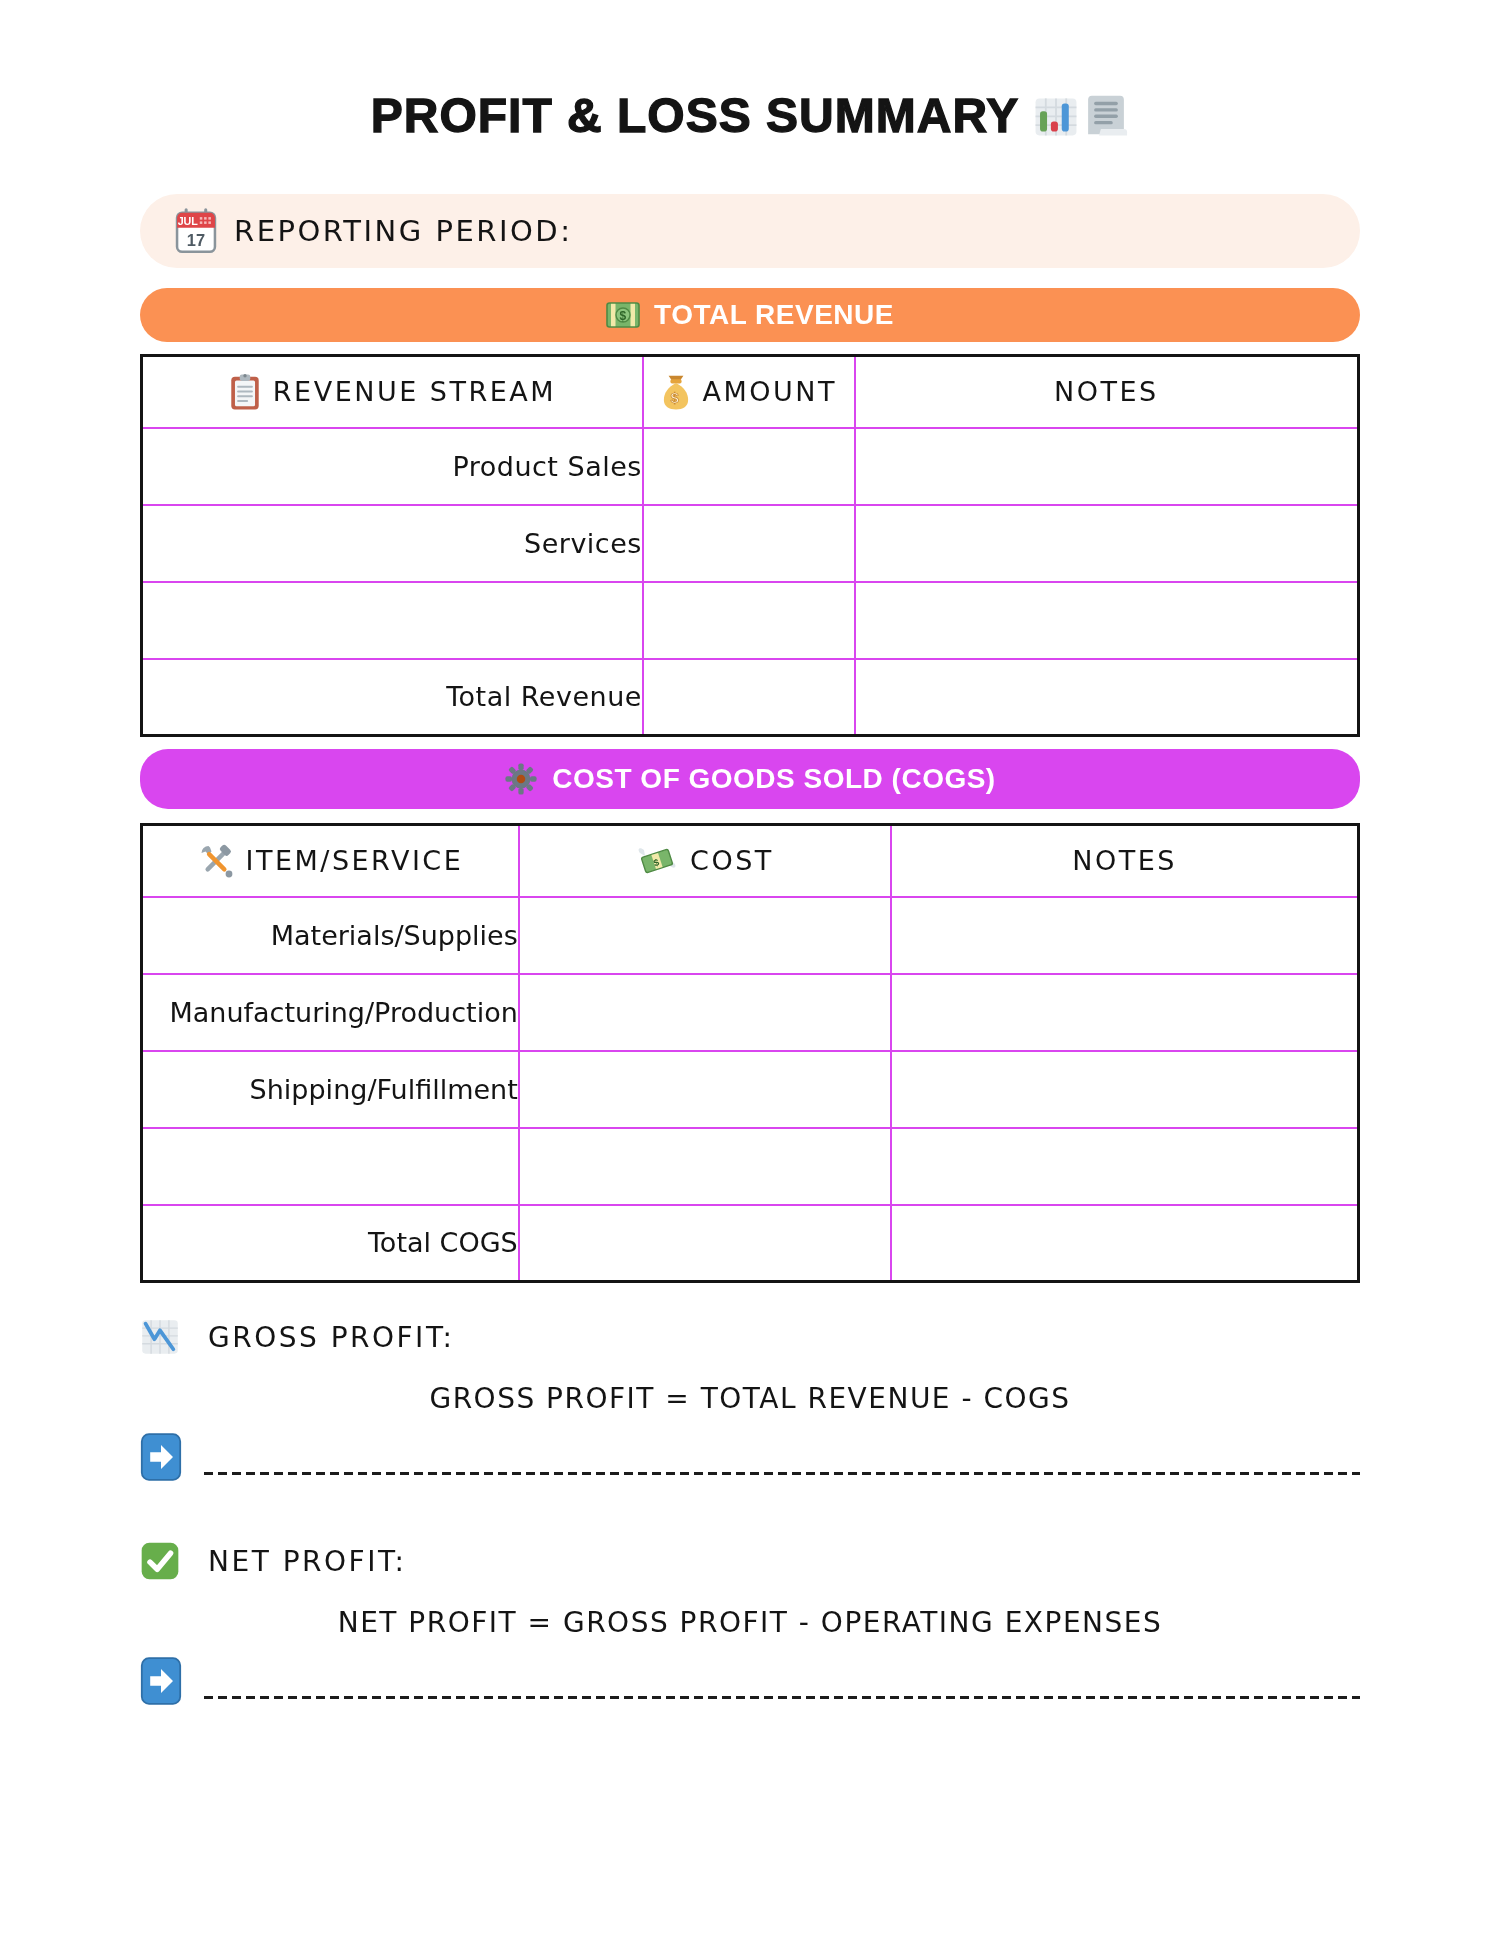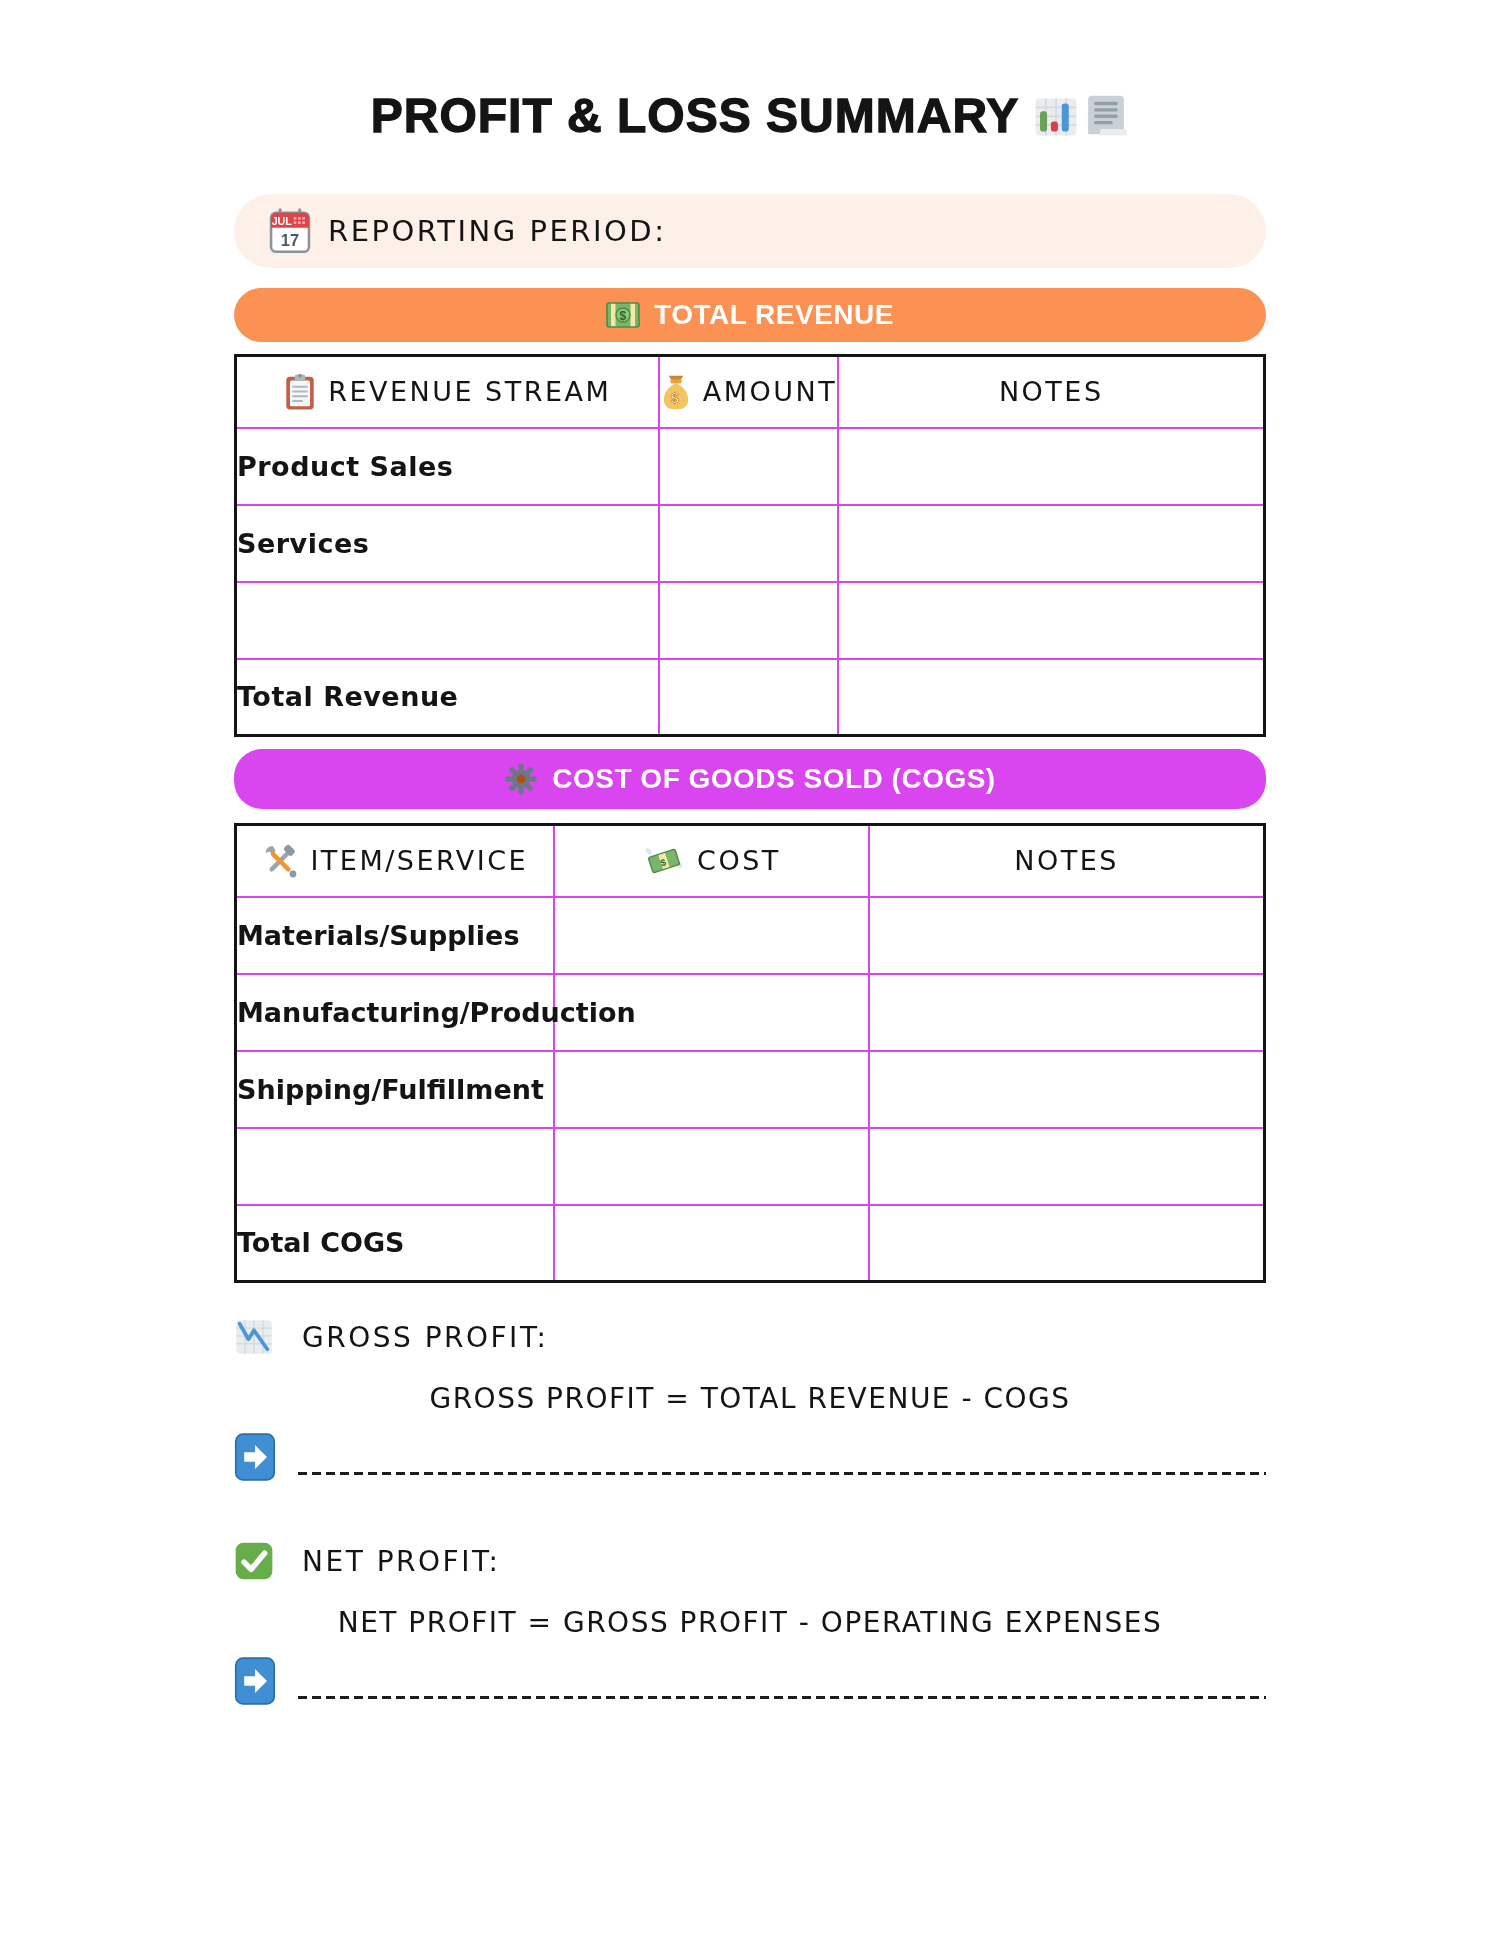--- a/index.html
+++ b/index.html
@@ -5,21 +5,21 @@
   * { margin: 0; padding: 0; box-sizing: border-box; }
   html, body { background: #ffffff; }
   body {
     width: 1500px;
     height: 1941px;
     font-family: "DejaVu Sans", "Liberation Sans", sans-serif;
     color: #141414;
     padding-top: 86px;
     overflow: hidden;
   }
-  .container { width: 1032px; margin: 0 auto; }
+  .container { width: 1220px; margin: 0 auto; }
 
   
   .page-title {
     display: flex; align-items: center; justify-content: center; gap: 14px;
     font-family: "Liberation Sans", sans-serif;
     font-size: 48px; font-weight: bold; letter-spacing: 1px;
     -webkit-text-stroke: 1.3px #141414;
     height: 58px; margin-bottom: 50px;
   }
   .title-icons { display: inline-flex; align-items: flex-end; gap: 4px; }
@@ -47,21 +47,21 @@
     border: 3px solid #141414;
     table-layout: fixed;
   }
   table.pl-table td, table.pl-table th { border: 2px solid #d946ef; background: #ffffff; }
   table.pl-table th { height: 72px; font-weight: normal; }
   table.pl-table td { height: 77px; }
   .th-inner {
     display: flex; align-items: center; justify-content: center; gap: 12px;
     font-size: 27px; letter-spacing: 2.5px;
   }
-  .cell-label { text-align: left; font-size: 27px; letter-spacing: 0.5px; font-weight: bold; }
+  .cell-label { text-align: right; font-size: 27px; letter-spacing: 0.5px; }
   .rev-col-1 { width: 41.2%; } .rev-col-2 { width: 17.4%; } .rev-col-3 { width: 41.4%; }
   .cogs-col-1 { width: 31%; }  .cogs-col-2 { width: 30.6%; } .cogs-col-3 { width: 38.4%; }
   .cogs-table .cell-label { letter-spacing: 0; }
 
   
   .profit-label-row {
     display: flex; align-items: center; gap: 28px;
     height: 44px; font-size: 28px; letter-spacing: 2.5px;
   }
   .gross-block { margin-top: 32px; }

